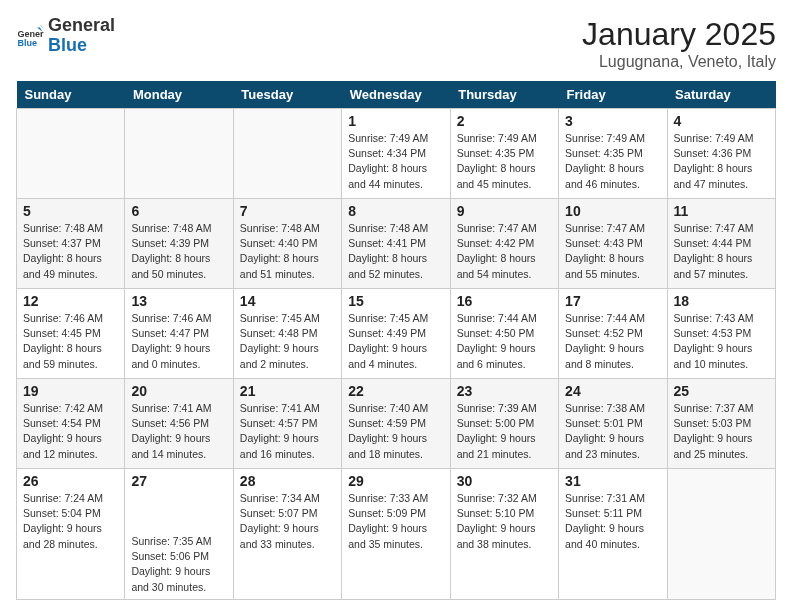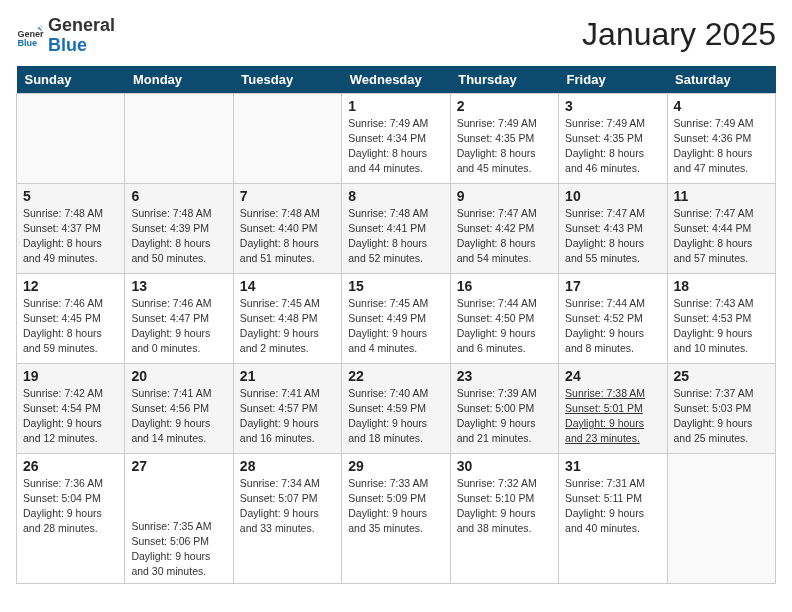--- a/index.html
+++ b/index.html
@@ -95,20 +95,21 @@
     </svg>
     <div>
       <div class="logo-text">
         <span class="logo-general">General</span><br>
         <span class="logo-blue">Blue</span>
       </div>
     </div>
   </div>
   <div class="title-area">
     <div class="calendar-title">January 2025</div>
+    <div class="calendar-subtitle">Lugugnana, Veneto, Italy</div>
   </div>
 </div>
 
 <table>
   <thead>
     <tr>
     <th>Sunday</th>
         <th>Monday</th>
         <th>Tuesday</th>
         <th>Wednesday</th>
@@ -284,37 +285,37 @@
         </td>
         <td>
           <span class="day-number">23</span>
           <div class="day-info" style="white-space: pre-line;">Sunrise: 7:39 AM
 Sunset: 5:00 PM
 Daylight: 9 hours
 and 21 minutes.</div>
         </td>
         <td>
           <span class="day-number">24</span>
-          <div class="day-info" style="white-space: pre-line; text-decoration: underline;">Sunrise: 7:38 AM
+          <div class="day-info" style="white-space: pre-line;">Sunrise: 7:38 AM
 Sunset: 5:01 PM
 Daylight: 9 hours
 and 23 minutes.</div>
         </td>
         <td>
           <span class="day-number">25</span>
           <div class="day-info" style="white-space: pre-line;">Sunrise: 7:37 AM
 Sunset: 5:03 PM
 Daylight: 9 hours
 and 25 minutes.</div>
         </td>
       </tr>
       <tr>
         <td>
           <span class="day-number">26</span>
-          <div class="day-info" style="white-space: pre-line;">Sunrise: 7:36 AM
+          <div class="day-info" style="white-space: pre-line;">Sunrise: 7:24 AM
 Sunset: 5:04 PM
 Daylight: 9 hours
 and 28 minutes.</div>
         </td>
         <td>
           <span class="day-number">27</span>
           <div class="day-info" style="white-space: pre-line; margin-top: 45px;">Sunrise: 7:35 AM
 Sunset: 5:06 PM
 Daylight: 9 hours
 and 30 minutes.</div>

